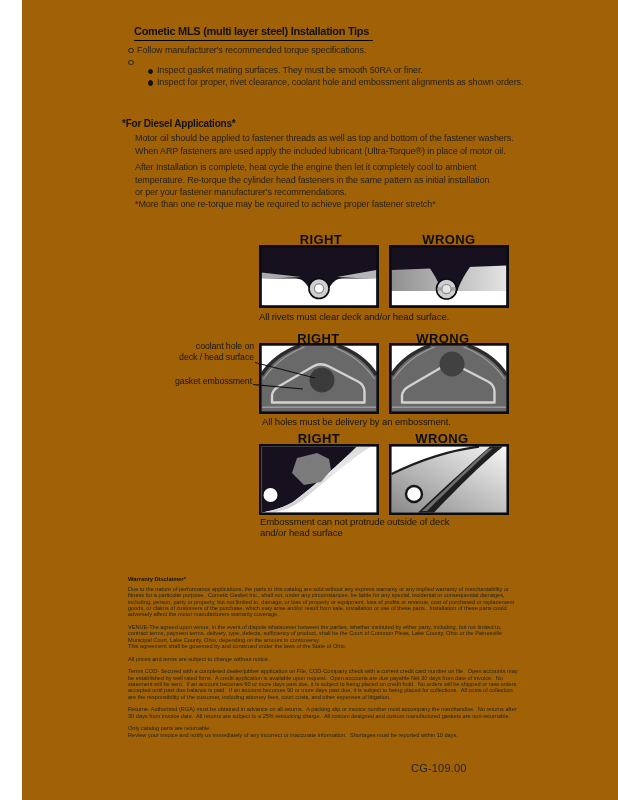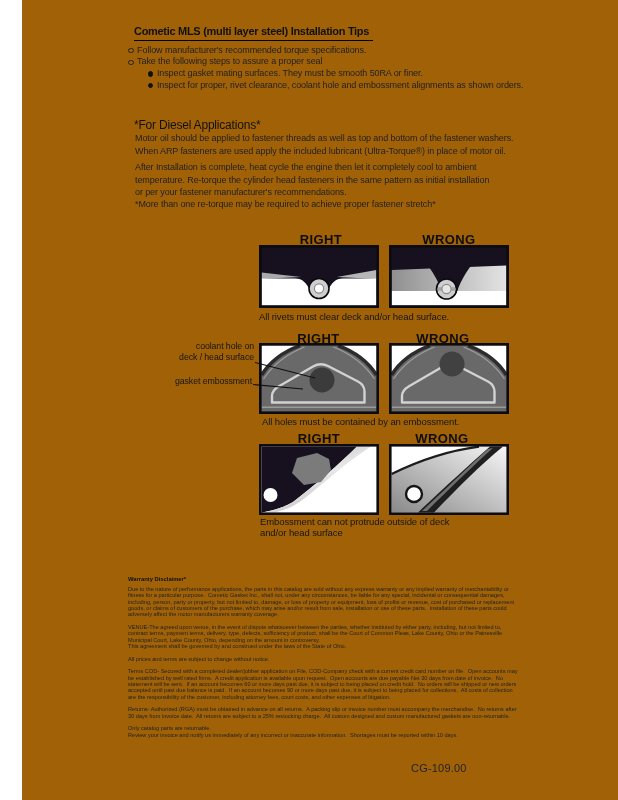--- a/index.html
+++ b/index.html
@@ -11,21 +11,21 @@
   .title{left:112px;top:25px;font-size:11px;font-weight:bold;letter-spacing:-0.3px;
          color:#111;border-bottom:1.8px solid #000;padding:0 4px 2.5px 0;}
   
   .bullets{left:106px;top:44.5px;font-size:9px;letter-spacing:-0.1px;line-height:11.7px;width:480px;text-align:right;}
   .brow{display:flex;align-items:flex-start;}
   .brow.sub{padding-left:20px;}
   .bm{flex:0 0 auto;width:3.6px;height:3.6px;border-radius:50%;margin:3.4px 3.5px 0 0;
       border:1px solid #222;background:transparent;}
   .brow.sub .bm{background:#111;border-color:#111;width:3.4px;height:3.4px;}
   
-  .diesel-h{left:112px;top:117.5px;font-size:12px;font-weight:normal;letter-spacing:-0.2px;color:#111;}
+  .diesel-h{left:100px;top:117.5px;font-size:10px;font-weight:bold;letter-spacing:-0.2px;color:#111;}
   .para{font-size:9px;letter-spacing:-0.1px;line-height:12.5px;white-space:pre;}
   .p1{left:113px;top:132px;}
   .p2{left:113px;top:161px;}
   .note{left:113px;top:199px;font-size:9px;letter-spacing:-0.1px;}
   
   .figlab{width:80px;text-align:center;font-size:13px;font-weight:bold;letter-spacing:0.4px;color:#0d0d0d;}
   .cap{font-size:9.5px;letter-spacing:-0.1px;color:#151515;white-space:pre;line-height:10.5px;}
   .sidelab{font-size:8.8px;letter-spacing:-0.1px;color:#151515;white-space:pre;line-height:10.6px;text-align:right;}
   .panel{position:absolute;}
   
@@ -42,21 +42,20 @@
 
   <div class="abs title">Cometic MLS (multi layer steel) Installation Tips</div>
 
   <div class="abs bullets">
     <div class="brow">
       <span class="bm"></span>
       <span>Follow manufacturer's recommended torque specifications.</span>
     </div>
     <div class="brow">
       <span class="bm"></span>
-      <span>Take the following steps to assure a proper seal</span>
     </div>
     <div class="brow sub">
       <span class="bm"></span>
       <span>Inspect gasket mating surfaces.  They must be smooth 50RA or finer.</span>
     </div>
     <div class="brow sub">
       <span class="bm"></span>
       <span>Inspect for proper, rivet clearance, coolant hole and embossment alignments as shown orders.</span>
     </div>
   </div>
@@ -134,21 +133,21 @@
     <circle cx="63" cy="21" r="12.5" fill="#414141"></circle>
     <rect x="2.6" y="63.5" width="114.8" height="1.5" fill="#9a9a9a"></rect>
     <rect x="1.3" y="1.3" width="117.4" height="68.4" fill="none" stroke="#0b0b10" stroke-width="2.6"></rect>
   </svg>
 
   <svg class="panel" style="left:110px;top:340px;pointer-events:none" width="200" height="60" viewBox="0 0 200 60">
     <line x1="123" y1="22.5" x2="183" y2="38" stroke="#111" stroke-width="1.1"></line>
     <line x1="121" y1="44.5" x2="171" y2="49" stroke="#111" stroke-width="1.1"></line>
   </svg>
 
-  <div class="abs cap" style="left:240px;top:417px">All holes must be contained by an embossment.</div>
+  <div class="abs cap" style="left:240px;top:417px">All holes must be delivery by an embossment.</div>
 
   <div class="abs figlab" style="left:257px;top:430.5px">RIGHT</div>
   <div class="abs figlab" style="left:380px;top:430.5px">WRONG</div>
 
   <svg class="panel" style="left:237px;top:444px" width="120" height="71" viewBox="0 0 120 71">
     <defs>
       <linearGradient id="g3r" x1="0" y1="0" x2="0.8" y2="1">
         <stop offset="0" stop-color="#9d9d9d"></stop>
           <stop offset="0.55" stop-color="#e8e8e8"></stop>
           <stop offset="1" stop-color="#9b9b9b"></stop>

